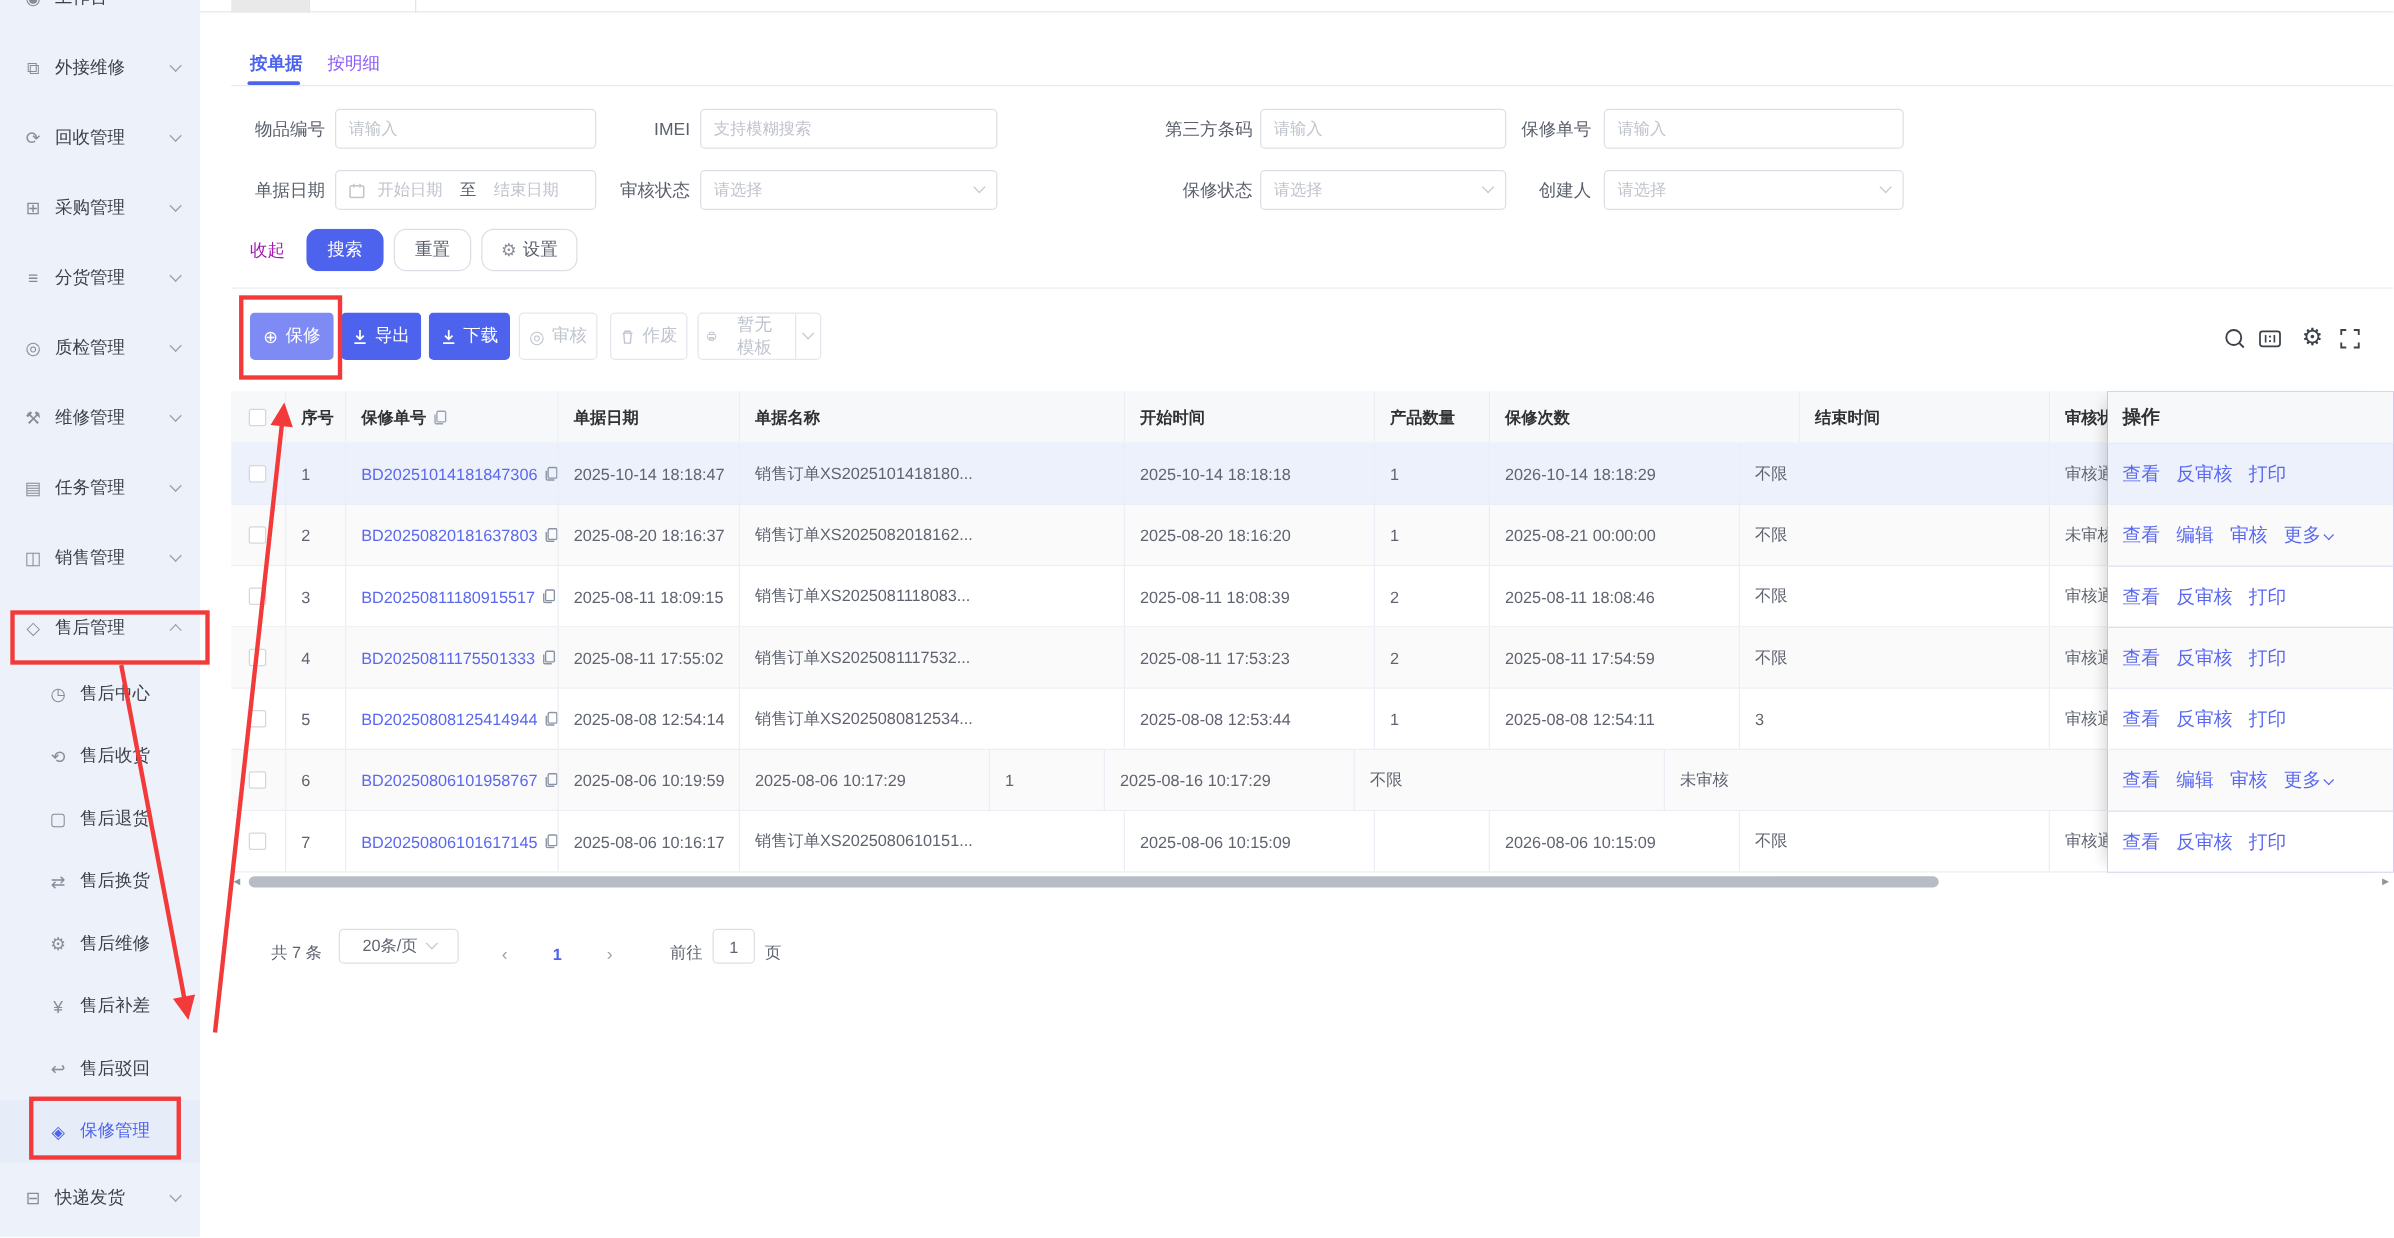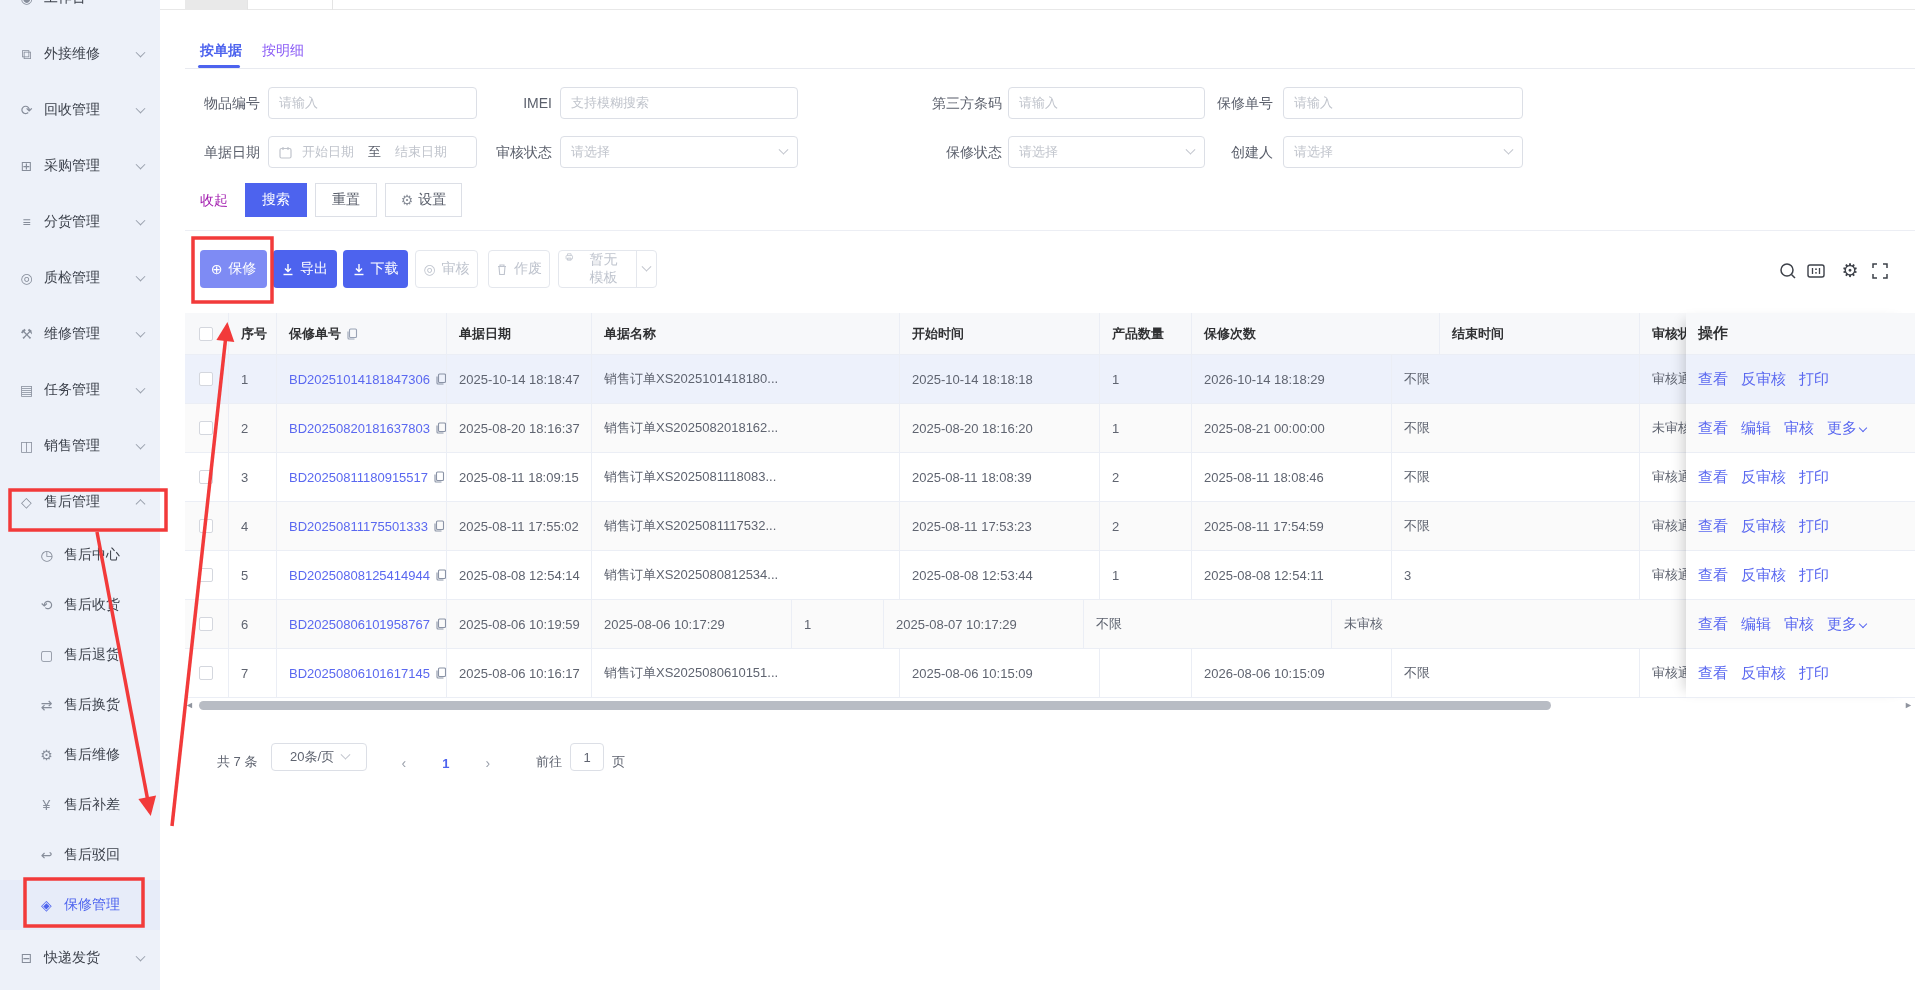--- a/index.html
+++ b/index.html
@@ -30,21 +30,21 @@
   .f-label{position:absolute;height:32px;line-height:32px;font-size:14px;color:#5a5f6b;text-align:right}
   .f-box{position:absolute;height:32px;border:1px solid #dcdfe6;border-radius:4px;background:#fff;
          display:flex;align-items:center;padding:0 10px;font-size:13px;color:#c0c4cc;white-space:nowrap}
   .f-box .sep{color:#5a5f6b;margin:0 14px}
   .f-box .ph{overflow:hidden}
   .chev-d{margin-left:auto;width:7px;height:7px;border-right:1.4px solid #c0c4cc;border-bottom:1.4px solid #c0c4cc;
           transform:rotate(45deg) translate(-2px,-2px);flex:0 0 7px}
   .cal{margin-right:10px;flex:0 0 13px}
   
   .link-btn{position:absolute;font-size:14px;color:#a21caf;cursor:pointer}
-  .btn{position:absolute;height:34px;border-radius:0;font-size:14px;display:flex;align-items:center;
+  .btn{position:absolute;height:34px;border-radius:10px;font-size:14px;display:flex;align-items:center;
        justify-content:center;cursor:pointer;border:1px solid transparent}
   .btn.primary{background:#4d63ee;color:#fff}
   .btn.plain{background:#fff;border-color:#dcdfe6;color:#5a5f6b}
   .divider{position:absolute;left:185px;top:230px;width:1730px;height:1px;background:#eceef4}
   
   .abtn{position:absolute;top:250px;height:38px;border-radius:4px;font-size:14px;display:flex;align-items:center;
         justify-content:center;gap:6px;cursor:pointer;border:1px solid transparent}
   .abtn.blue{background:#4d63ee;color:#fff}
   .abtn.lightblue{background:#7e8bf4;color:#fff}
   .abtn.disabled{background:#fff;border-color:#e4e7ed;color:#bfc4ce;cursor:not-allowed}
@@ -277,21 +277,21 @@
     <span class="g">◎</span>
     <span>审核</span>
   </button>
   <button class="abtn disabled" style="left:488px;width:62px">
     <svg width="12" height="13" viewBox="0 0 12 13">
         <path d="M2 3.5h8M4 3.5V2h4v1.5M3 3.5l.7 8h4.6l.7-8" fill="none" stroke="#bfc4ce" stroke-width="1.1"></path>
       </svg>
     <span>作废</span>
   </button>
   <div class="abtn disabled" style="left:558px;width:99px;padding:0;gap:0">
-    <span style="display:flex;gap:16px;padding:0 6px">
+    <span style="display:flex;align-items:center;gap:16px;padding:0 6px">
       <svg width="12" height="12" viewBox="0 0 12 12">
           <rect x="1.5" y="4" width="9" height="5" rx="1" fill="none" stroke="#bfc4ce" stroke-width="1.1"></rect>
           <path d="M3.5 4V1.5h5V4M3.5 7.5h5v3h-5z" fill="none" stroke="#bfc4ce" stroke-width="1.1"></path>
         </svg>
       <span>暂无模板</span>
     </span>
     <span class="tpl-chev">
         <span class="chev-d"></span>
       </span>
   </div>
@@ -447,21 +447,21 @@
       <div class="td c2">
           <a class="lnk">BD20250806101958767</a>
           <svg class="copy-ic" width="12" height="12" viewBox="0 0 12 12">
             <rect x="3.5" y="1" width="7" height="8.5" rx="1" fill="none" stroke="#8a93a6" stroke-width="1.1"></rect>
             <path d="M2 3.5v6.5A1 1 0 0 0 3 11h5.5" fill="none" stroke="#8a93a6" stroke-width="1.1"></path>
           </svg>
         </div>
       <div class="td c3">2025-08-06 10:19:59</div>
       <div class="td c5">2025-08-06 10:17:29</div>
       <div class="td c6">1</div>
-      <div class="td c7">2025-08-07 10:17:29</div>
+      <div class="td c7">2025-08-16 10:17:29</div>
       <div class="td c8">不限</div>
       <div class="td c9">未审核</div>
     </div>
 
     <div class="trow">
       <div class="td c0">
           <span class="cb"></span>
         </div>
       <div class="td c1">7</div>
       <div class="td c2">

